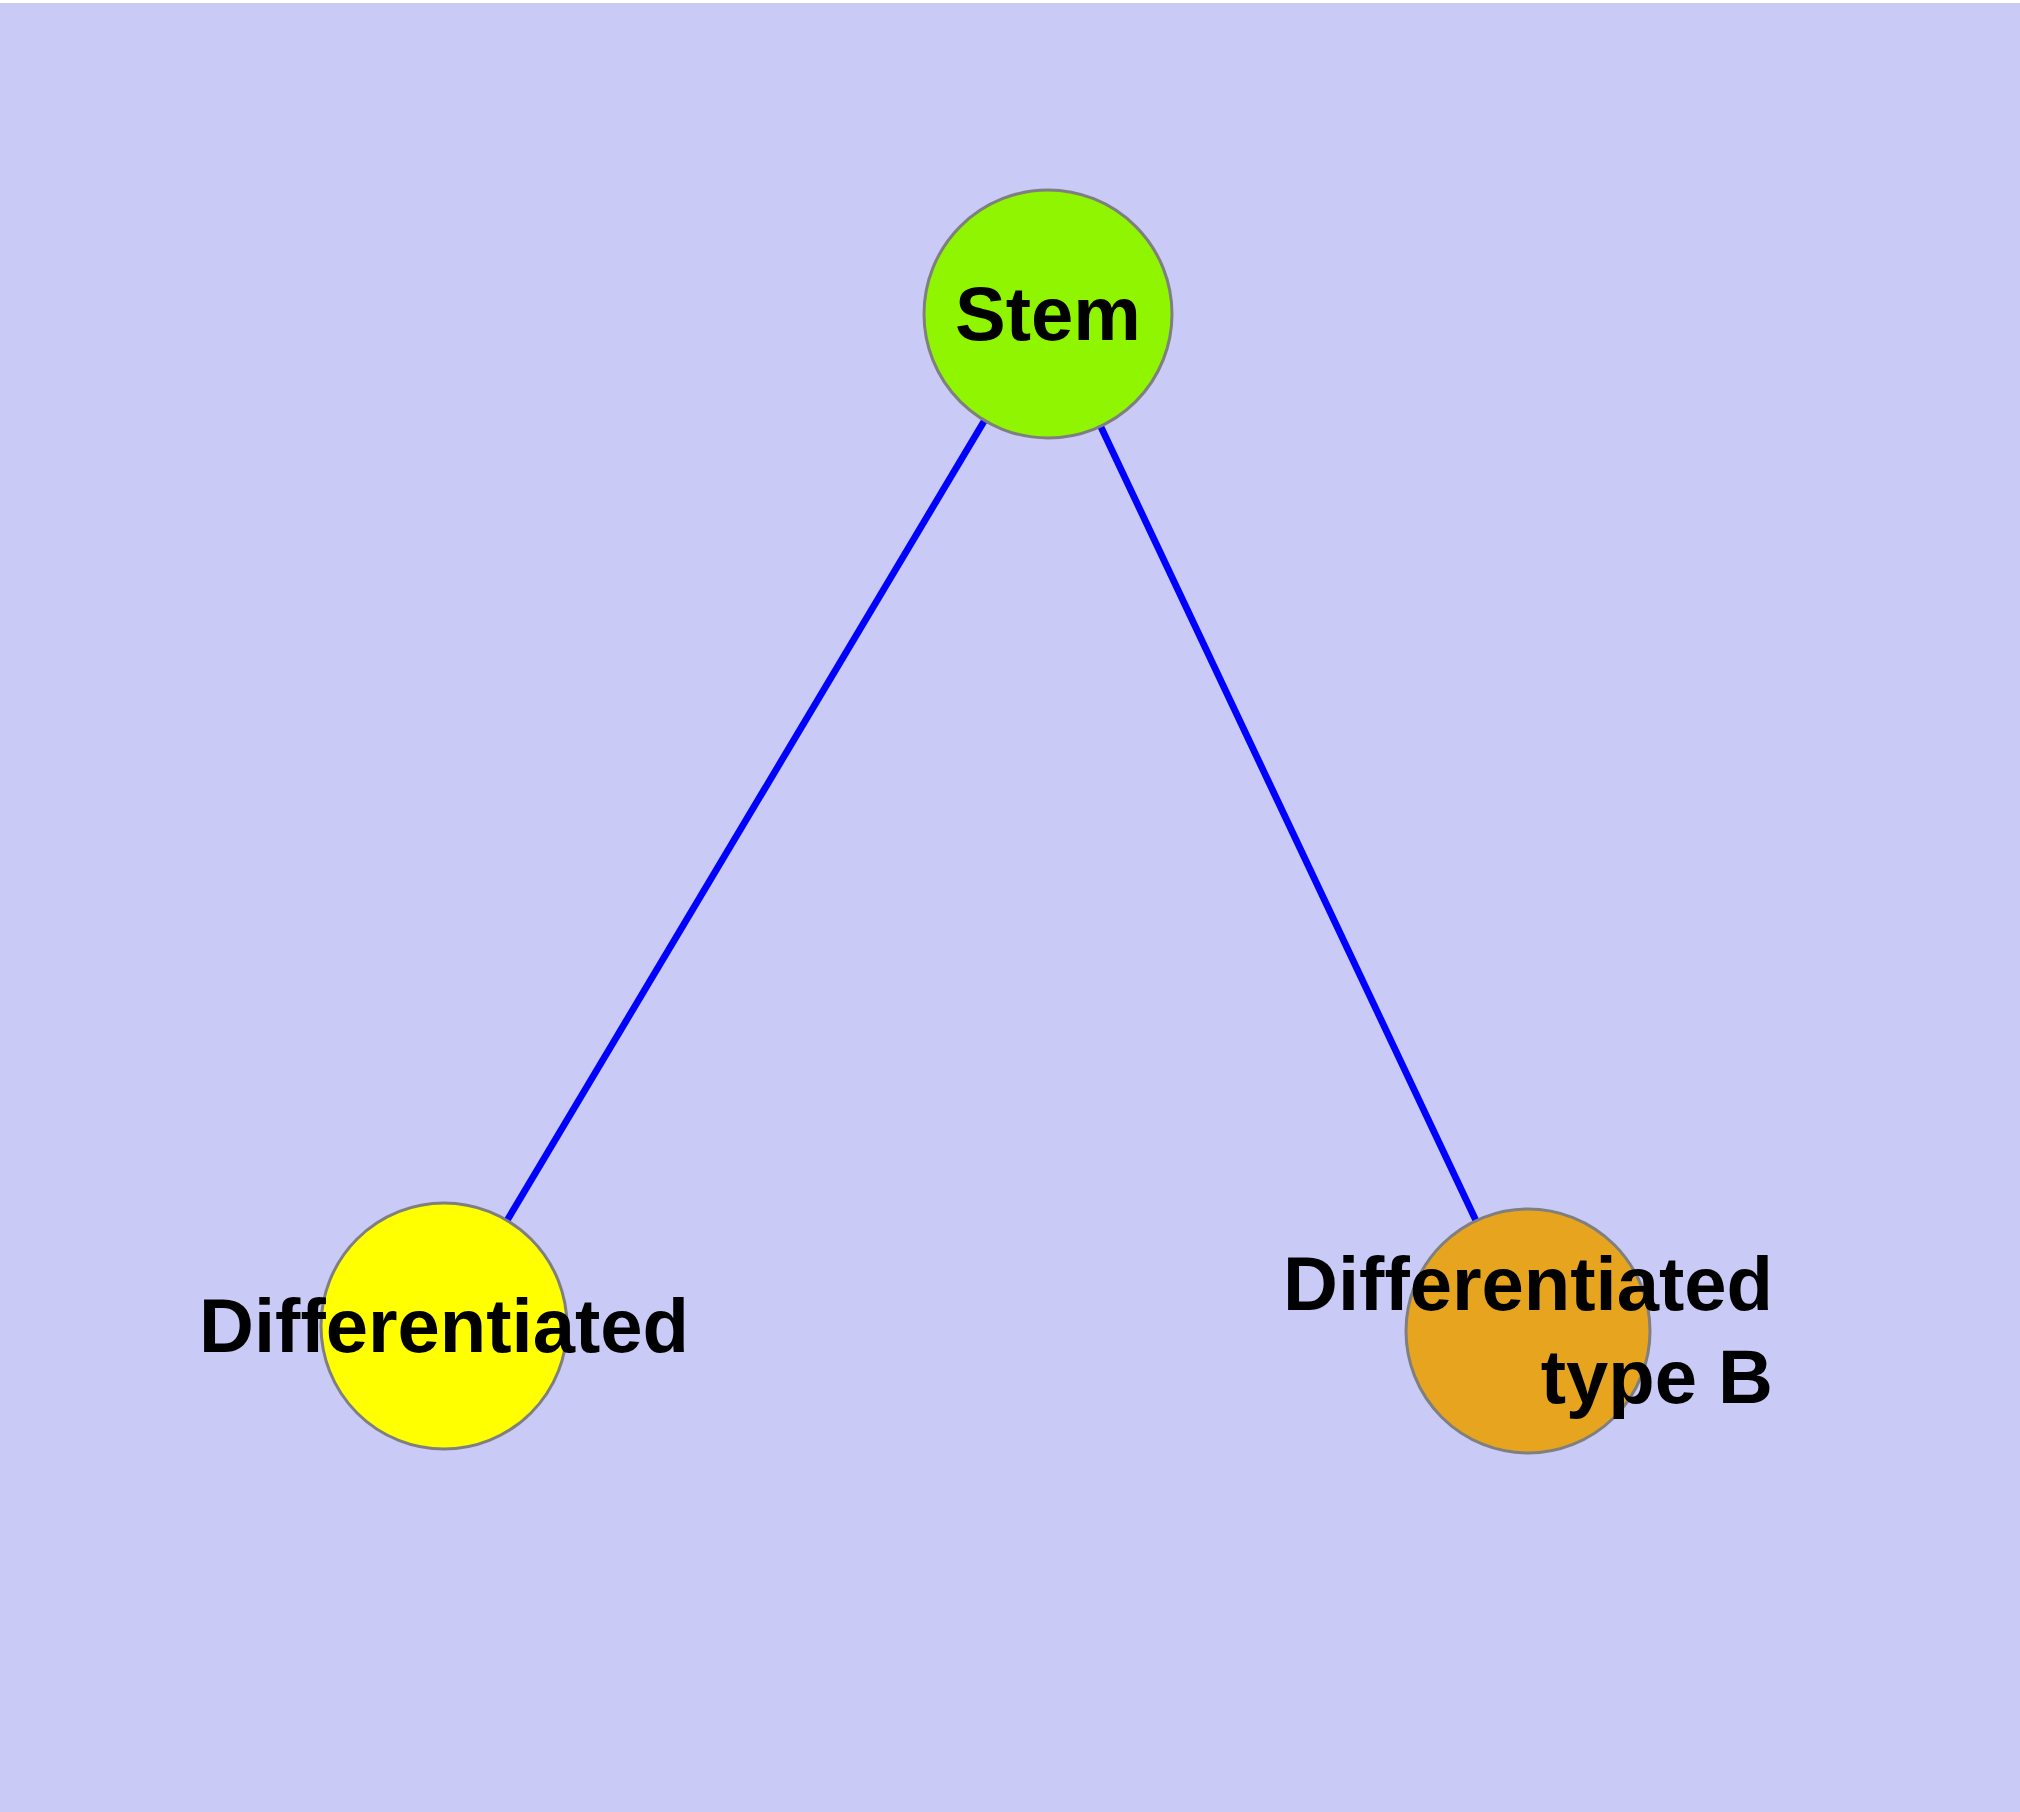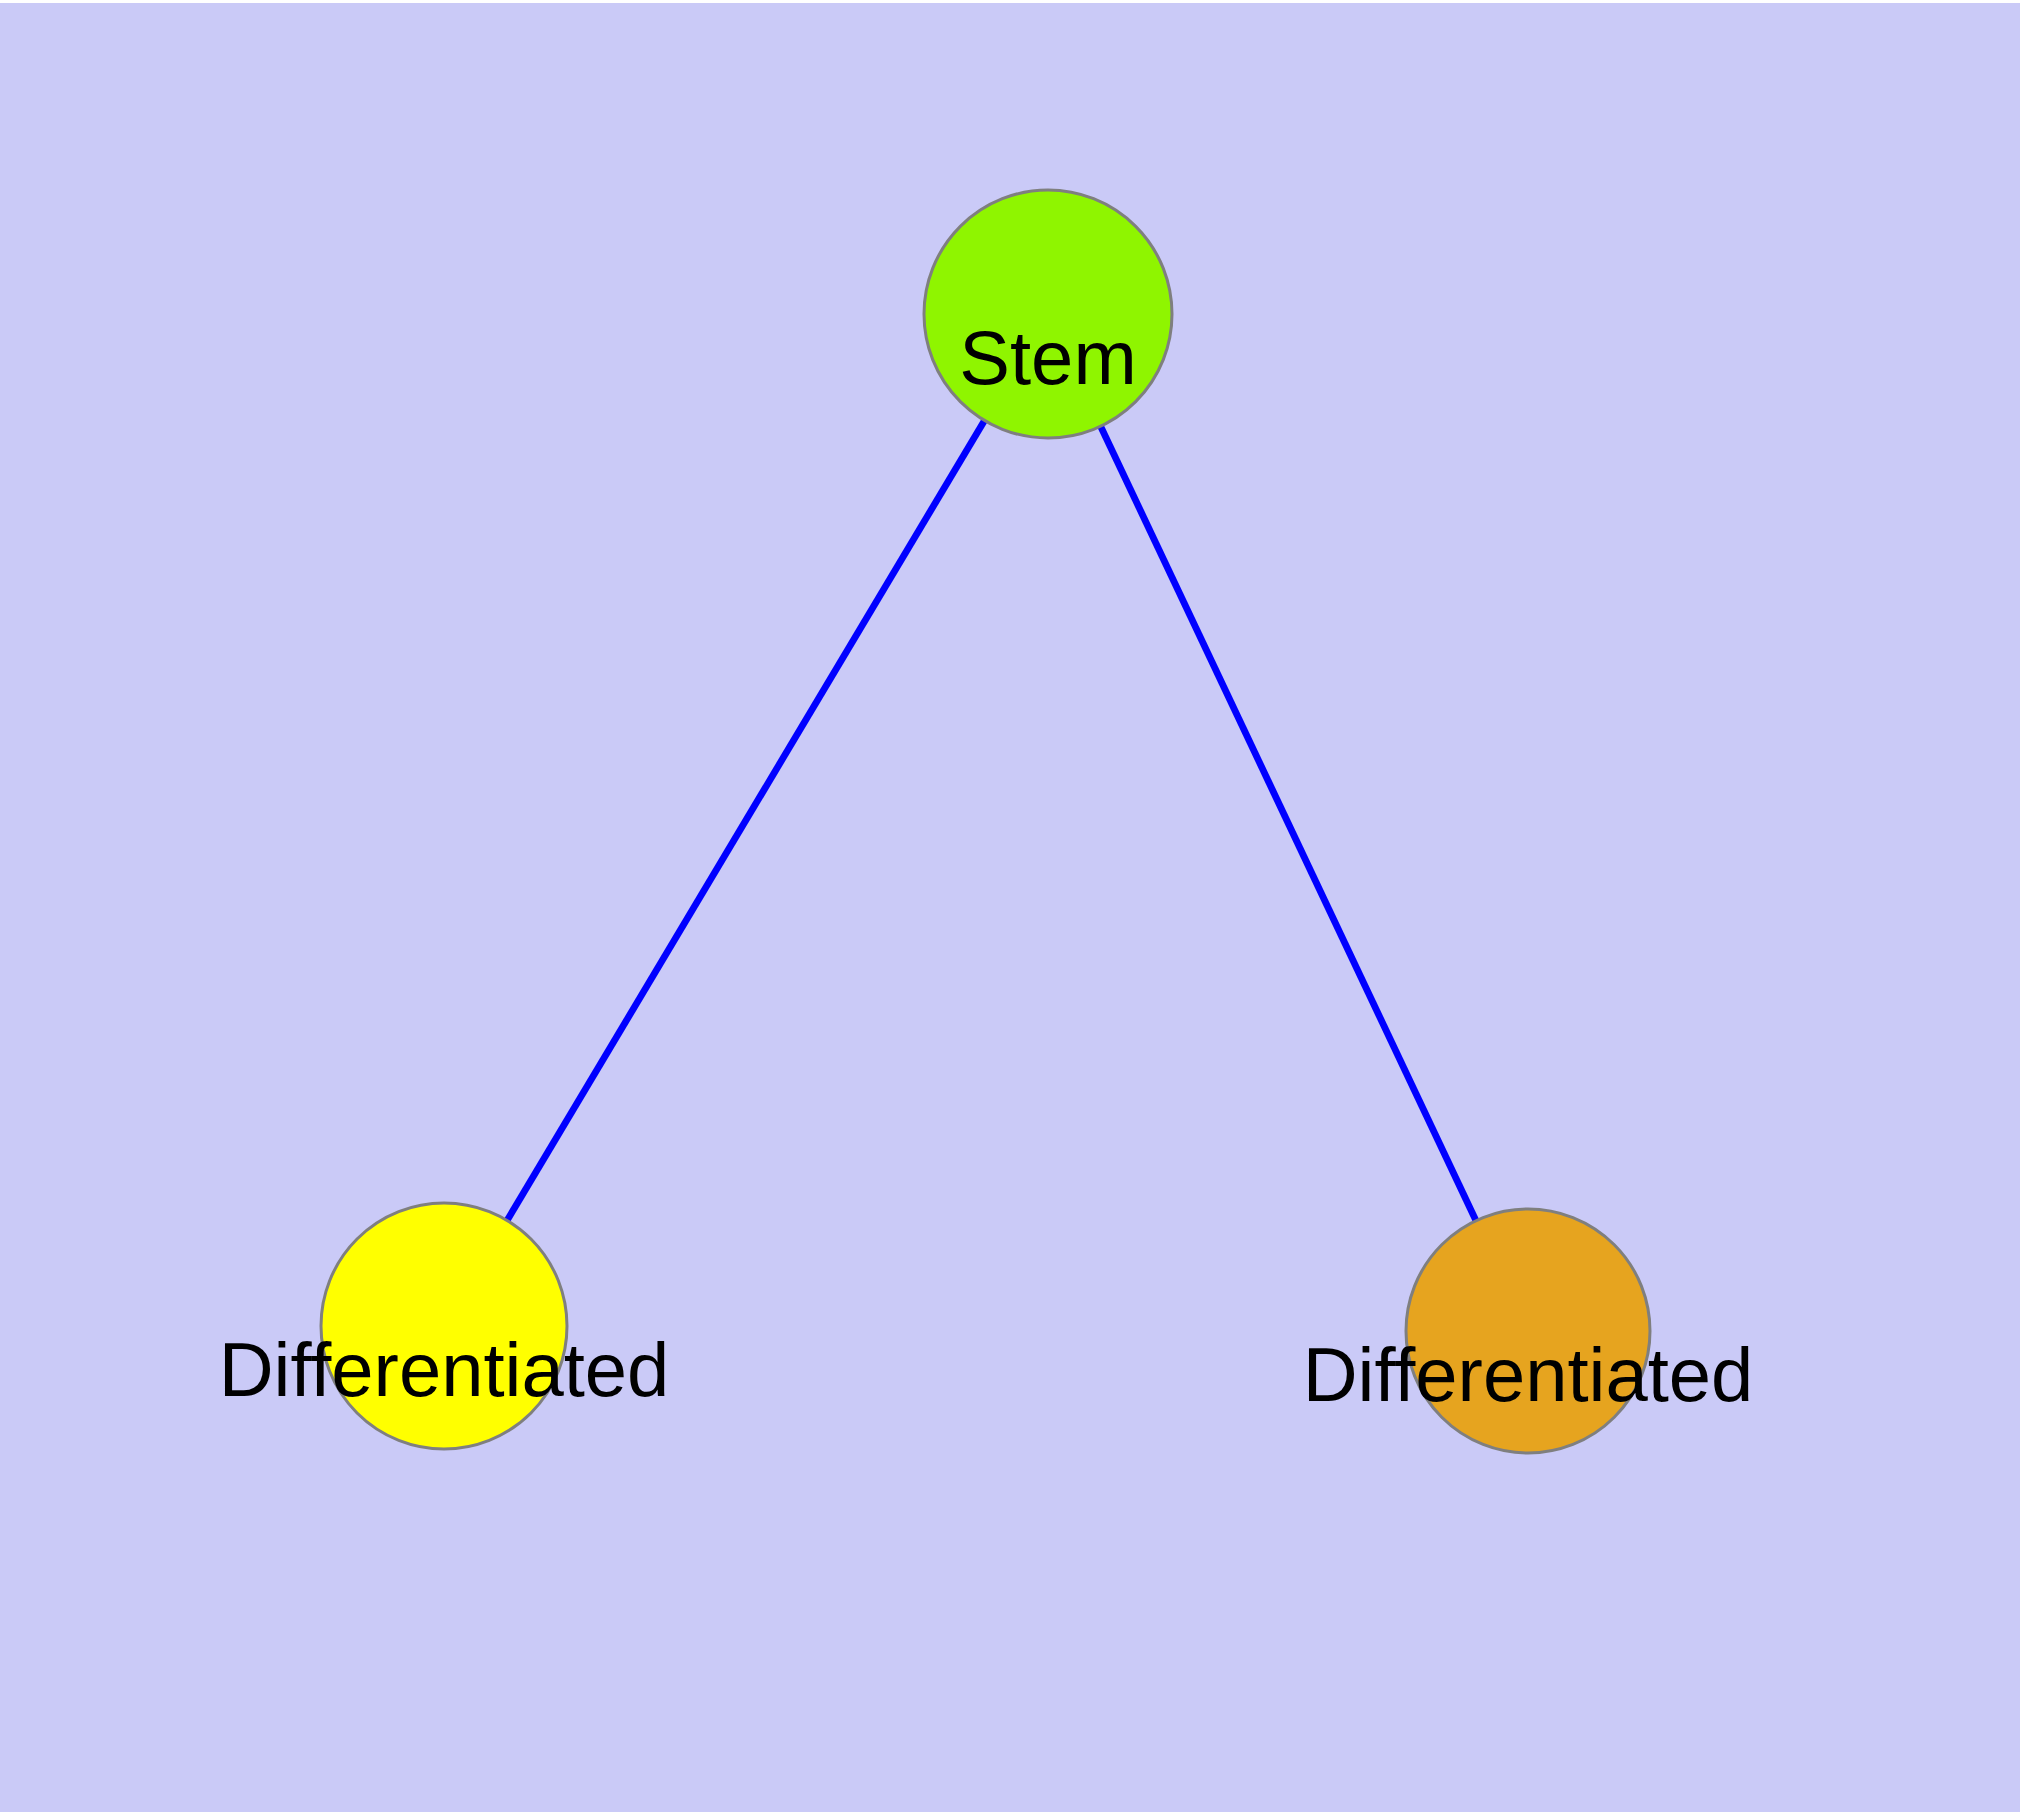--- a/index.html
+++ b/index.html
@@ -33,27 +33,26 @@
     position: absolute;
     border-radius: 50%;
     border: 3.4px solid #7f7f7f;
     box-sizing: border-box;
     transform: translate(-50%, -50%);
   }
   .node-label {
     position: absolute;
     transform: translate(-50%, -50%);
     text-align: right;
-    font-weight: normal;
+    font-weight: bold;
     font-size: 76px;
     line-height: 1.22;
     color: #000000;
     white-space: nowrap;
     pointer-events: none;
-    margin-top: 44px;
   }
 </style>
 </head>
 <body>
 
 <div class="stage">
   <div class="plot-bg" style="background: rgb(202, 202, 247);"></div>
   <svg class="edges-layer" width="2021" height="1812" viewBox="0 0 2384 2138">
       <line x1="1236" y1="371" x2="524" y2="1564" stroke="#0000ff" stroke-width="8"></line>
       <line x1="1236" y1="371" x2="1803" y2="1571" stroke="#0000ff" stroke-width="8"></line>
@@ -63,15 +62,16 @@
     <div class="node-label" style="left: 1048px; top: 314px; color: rgb(0, 0, 0);">
       <div>Stem</div>
     </div>
     <div class="node" style="left: 444px; top: 1326px; width: 249px; height: 249px; background: rgb(255, 255, 0); border-color: rgb(127, 127, 127);"></div>
     <div class="node-label" style="left: 444px; top: 1326px; color: rgb(0, 0, 0);">
       <div>Differentiated</div>
     </div>
     <div class="node" style="left: 1528px; top: 1331px; width: 247px; height: 247px; background: rgb(230, 164, 31); border-color: rgb(127, 127, 127);"></div>
     <div class="node-label" style="left: 1528px; top: 1331px; color: rgb(0, 0, 0);">
       <div>Differentiated</div>
+      <div>type B</div>
     </div>
   </div>
 
 
 </body></html>

